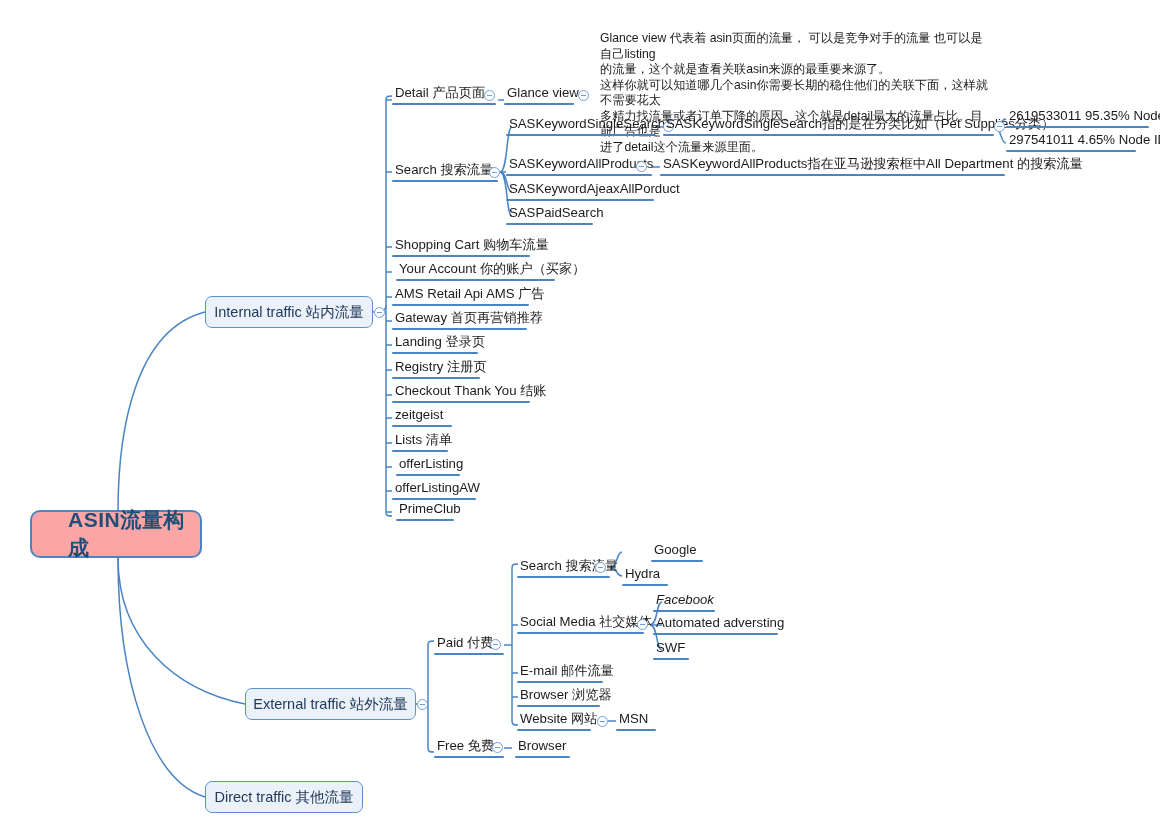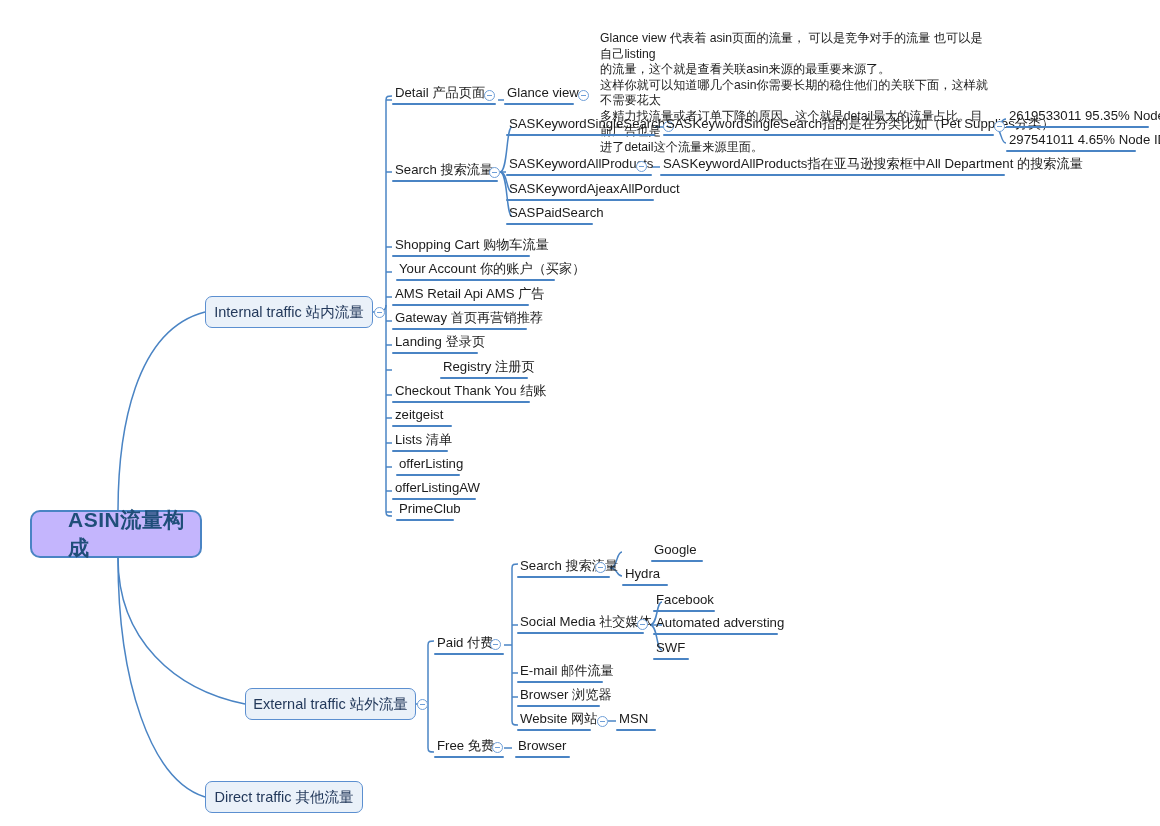--- a/index.html
+++ b/index.html
@@ -7,21 +7,21 @@
     width:1160px;height:826px;background:#ffffff;
     font-family:"Liberation Sans","DejaVu Sans",sans-serif;
     overflow:hidden;position:relative;
   }
   #canvas{position:absolute;left:0;top:0;width:1160px;height:826px;}
   svg.links{position:absolute;left:0;top:0;width:1160px;height:826px;pointer-events:none;}
 
   
   .root-node{
     position:absolute;
-    background:#c4b5fd;
+    background:#fca5a5;
     border:2.5px solid #4a84c4;
     border-radius:10px;
     color:#1f4e79;
     font-weight:bold;
     font-size:21px;
     display:flex;align-items:center;justify-content:center;
     letter-spacing:0.5px;
     box-sizing:border-box;
     padding-left:36px;
   }
@@ -200,21 +200,21 @@
   <div class="leaf" style="left:392px;top:310px;width:135px;">
     <span class="txt">Gateway  首页再营销推荐</span>
     <span class="ul"></span>
   </div>
 
   <div class="leaf" style="left:392px;top:334px;width:86px;">
     <span class="txt">Landing  登录页</span>
     <span class="ul"></span>
   </div>
 
-  <div class="leaf" style="left:392px;top:359px;width:88px;margin-left:48px;">
+  <div class="leaf" style="left:392px;top:359px;width:88px;">
     <span class="txt">Registry  注册页</span>
     <span class="ul"></span>
   </div>
 
   <div class="leaf" style="left:392px;top:383px;width:138px;">
     <span class="txt">Checkout Thank You 结账</span>
     <span class="ul"></span>
   </div>
 
   <div class="leaf" style="left:392px;top:407px;width:60px;">
@@ -338,21 +338,21 @@
 
   <div class="leaf" style="left:651px;top:542px;width:52px;">
     <span class="txt">Google</span>
     <span class="ul"></span>
   </div>
   <div class="leaf" style="left:622px;top:566px;width:46px;">
     <span class="txt">Hydra</span>
     <span class="ul"></span>
   </div>
 
-  <div class="leaf" style="left:653px;top:592px;width:62px;">
+  <div class="leaf" style="left:653px;top:592px;width:62px;font-style:italic;">
     <span class="txt">Facebook</span>
     <span class="ul"></span>
   </div>
   <div class="leaf" style="left:653px;top:615px;width:125px;">
     <span class="txt">Automated adversting</span>
     <span class="ul"></span>
   </div>
   <div class="leaf" style="left:653px;top:640px;width:36px;">
     <span class="txt">SWF</span>
     <span class="ul"></span>

